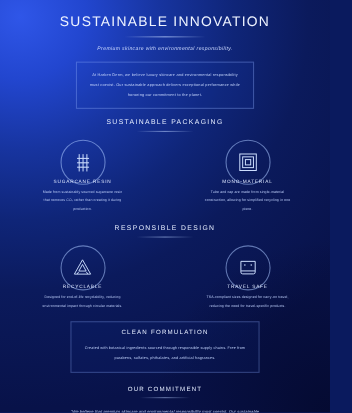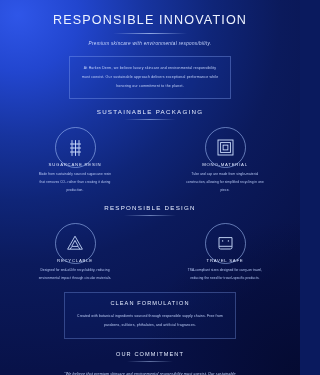--- a/index.html
+++ b/index.html
@@ -92,21 +92,21 @@
 </style>
 </head>
 <body>
 
 <div class="bg"></div>
 <div class="bg2"></div>
 
 <div class="page">
 
   <div class="hero">
-    <h1>RESPONSIBLE INNOVATION</h1>
+    <h1>SUSTAINABLE INNOVATION</h1>
     <div class="rule"></div>
     <div class="sub">Premium skincare with environmental responsibility.</div>
     <div class="intro-box">
       <p>At Harken Derm, we believe luxury skincare and environmental responsibility must coexist. Our sustainable approach delivers exceptional performance while honoring our commitment to the planet.</p>
     </div>
   </div>
 
   <div class="section" style="margin-top:9px;">
     <div class="sec-title">SUSTAINABLE PACKAGING</div>
     <div class="sec-rule"></div>

